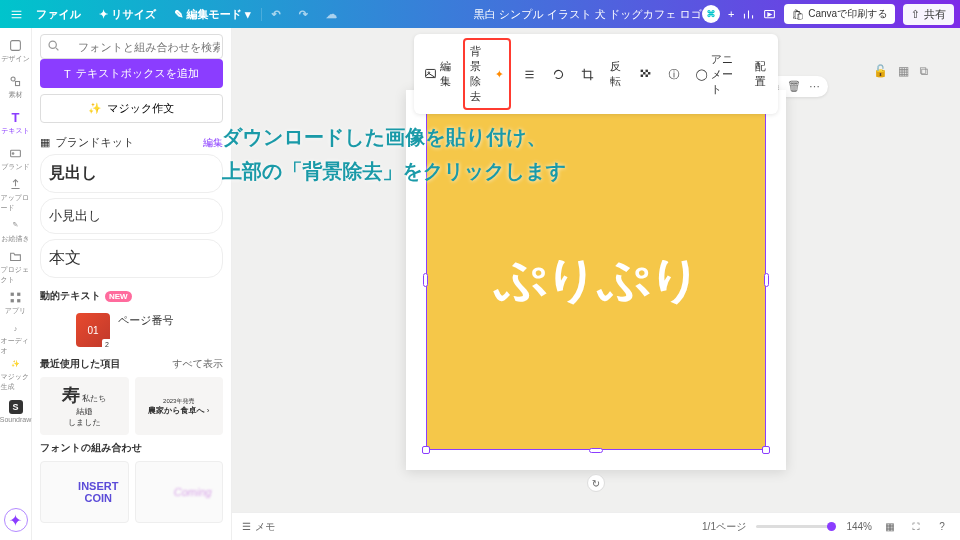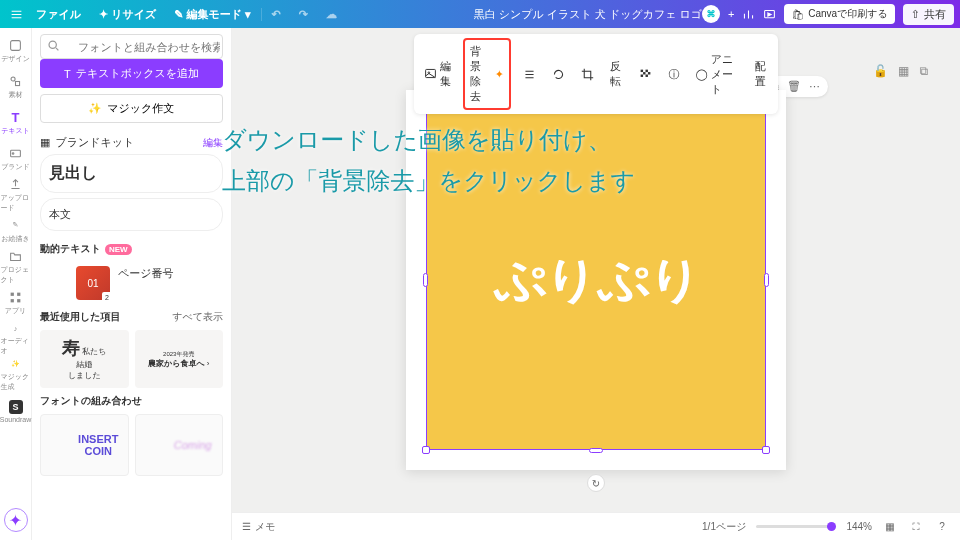--- a/index.html
+++ b/index.html
@@ -32,21 +32,21 @@
 .panel { width: 200px; background: #fff; border-right: 1px solid #eee; padding: 6px 8px; overflow-y: auto; font-size: 11px; color: #333; }
 .search { display: flex; align-items: center; border: 1px solid #ddd; border-radius: 4px; padding: 4px 6px; margin-bottom: 0; color: #999; gap: 18px; }
 .search input { border: none; outline: none; flex: 1; font-size: 11px; }
 .btn-primary { width: 100%; background: #8b3dff; color: #fff; border: none; border-radius: 4px; padding: 7px; font-size: 11px; cursor: pointer; display: flex; align-items: center; justify-content: center; gap: 5px; margin-bottom: 6px; }
 .btn-secondary { width: 100%; background: #fff; border: 1px solid #ddd; border-radius: 4px; padding: 6px; font-size: 11px; cursor: pointer; display: flex; align-items: center; justify-content: center; gap: 5px; margin-bottom: 8px; }
 .section-head { display: flex; justify-content: space-between; align-items: center; padding: 4px 0; font-size: 11px; }
 .section-head .edit { color: #8b3dff; font-size: 10px; cursor: pointer; }
 .style-item { border: 1px solid #eee; padding: 8px; margin-bottom: 5px; border-radius: 15px; cursor: pointer; background: #fff; }
 .style-item.h1 { font-size: 16px; font-weight: 600; }
 .style-item.h2 { font-size: 13px; font-weight: 500; }
-.style-item.body { font-size: 11px; }
+.style-item.body { font-size: 16px; }
 .section-label { font-size: 10px; font-weight: 600; padding: 6px 0; display: flex; align-items: center; gap: 4px; }
 .badge-new { background: #ff6b9d; color: #fff; font-size: 8px; padding: 1px 4px; border-radius: 6px; }
 .dynamic-row { display: flex; align-items: flex-start; gap: 8px; padding: 4px 0; cursor: pointer; margin-left: 36px; }
 .dynamic-thumb { width: 34px; height: 34px; background: linear-gradient(135deg, #e84a2e, #c0392b); border-radius: 4px; position: relative; display: flex; align-items: center; justify-content: center; }
 .dynamic-thumb .badge2 { position: absolute; bottom: -2px; right: -2px; background: #fff; color: #333; width: 10px; height: 10px; border-radius: 2px; font-size: 7px; display: flex; align-items: center; justify-content: center; }
 .recent-grid { display: flex; gap: 6px; }
 .recent-card { flex: 1; background: #f6f5f4; border-radius: 4px; height: 58px; display: flex; align-items: center; justify-content: center; cursor: pointer; font-size: 8px; text-align: center; color: #333; padding: 4px; line-height: 1.3; }
 .combo-grid { display: flex; gap: 6px; }
 .combo-card { flex: 1; background: #fafafa; border: 1px solid #eee; border-radius: 4px; height: 62px; display: flex; align-items: center; justify-content: center; cursor: pointer; padding-left: 28px; }
 
@@ -90,21 +90,21 @@
 .bottom { height: 28px; border-top: 1px solid #eee; background: #fff; display: flex; align-items: center; padding: 0 10px; font-size: 10px; color: #666; gap: 10px; }
 .bottom .memo { display: flex; align-items: center; gap: 4px; cursor: pointer; }
 .bottom .spacer { flex: 1; }
 .bottom .pages { cursor: pointer; }
 .bottom .zoom-slider { width: 80px; height: 3px; background: #ddd; border-radius: 2px; position: relative; }
 .bottom .zoom-slider .thumb { position: absolute; right: 0; top: -3px; width: 9px; height: 9px; background: #8b3dff; border-radius: 50%; }
 .bottom .zoom-val { cursor: pointer; }
 .bottom .ib { width: 16px; cursor: pointer; text-align: center; }
 
 
-.instruction { position: absolute; top: 120px; left: 222px; font-size: 24px; font-weight: 400; color: #1a9aa8; line-height: 1.7; z-index: 20; text-shadow: 0 0 4px #fff; }
+.instruction { position: absolute; top: 120px; left: 222px; font-size: 20px; font-weight: 700; color: #1a9aa8; line-height: 1.7; z-index: 20; text-shadow: 0 0 4px #fff; }
 
 svg { width: 13px; height: 13px; }
 </style>
 </head>
 <body>
 
 <div class="topbar">
   <div class="left">
     <div class="hamb">
         <svg viewBox="0 0 16 16" fill="none" stroke="#fff" stroke-width="1.5">
@@ -250,20 +250,21 @@
       </button>
 
     <div class="section-head">
       <span style="display:flex;align-items:center;gap:5px">
           <span>▦</span>
           <span>ブランドキット</span>
         </span>
       <span class="edit">編集</span>
     </div>
     <div class="style-item h1">見出し</div>
+    <div class="style-item h2">小見出し</div>
     <div class="style-item body">本文</div>
 
     <div class="section-label">
         <span>動的テキスト</span>
         <span class="badge-new">NEW</span>
       </div>
     <div class="dynamic-row">
       <div class="dynamic-thumb">
           <span style="color:#fff;font-size:10px">01</span>
           <div class="badge2">2</div>

